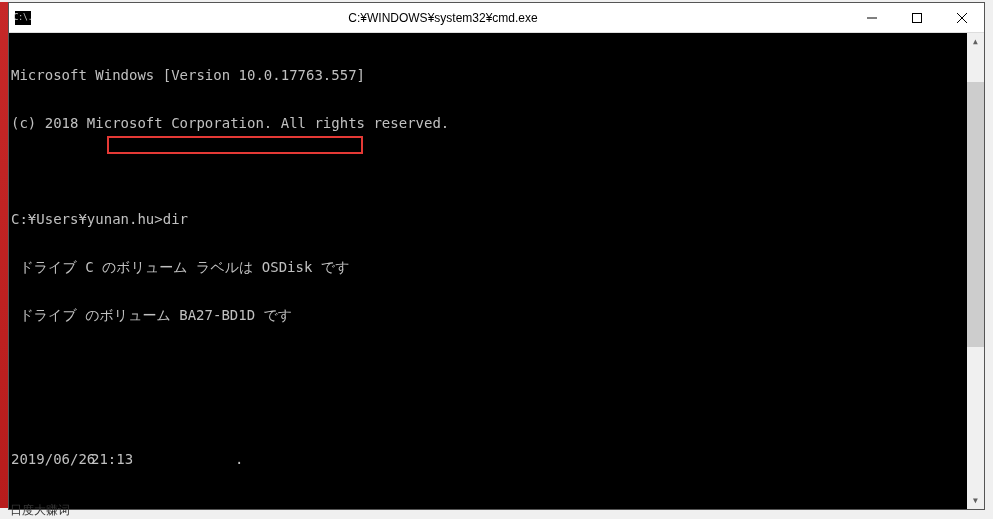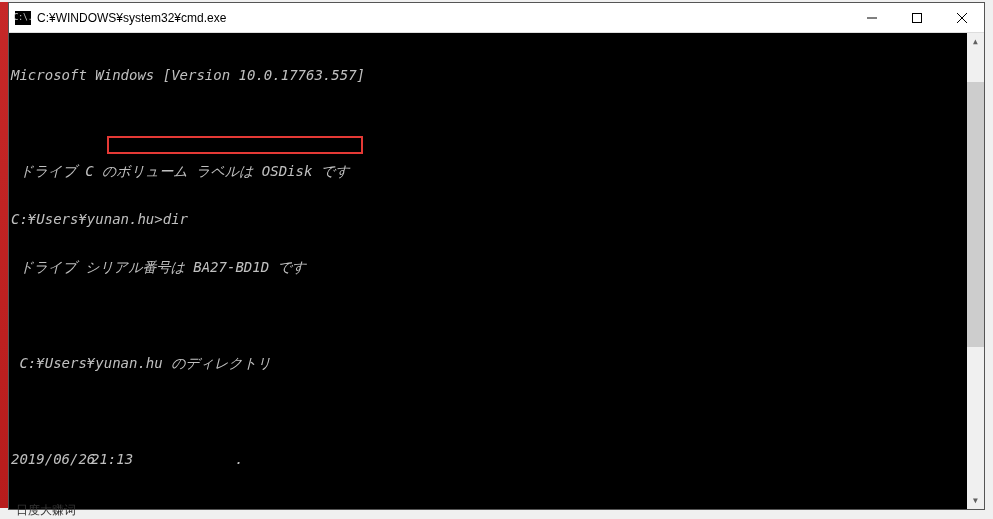--- a/index.html
+++ b/index.html
@@ -38,20 +38,21 @@
   justify-content: center;
   color: #ccc;
   font-size: 8px;
   font-family: monospace;
 }
 .titlebar-text {
   flex: 1;
   font-size: 12px;
   font-family: 'Segoe UI', sans-serif;
   color: #000;
+  text-align: center;
 }
 .win-controls {
   display: flex;
   height: 100%;
 }
 .win-btn {
   width: 45px;
   height: 29px;
   display: flex;
   align-items: center;
@@ -87,42 +88,42 @@
   height: 17px;
   background: #f0f0f0;
   display: flex;
   align-items: center;
   justify-content: center;
   font-size: 8px;
   color: #606060;
 }
 .scroll-track { flex: 1; background: #f0f0f0; }
 .scroll-thumb { width: 100%; height: 60%; background: #cdcdcd; }
-.row { display: block; height: 16px; font-style: italic; }
+.row { display: block; height: 16px; }
 .col-date { display: inline-block; width: 80px; }
 .col-time { display: inline-block; width: 56px; }
 .col-dir  { display: inline-block; width: 56px; text-align: center; }
 .col-size { display: inline-block; width: 80px; text-align: right; }
 .col-name { display: inline-block; padding-left: 8px; }
 .highlight {
   position: absolute;
   border: 2px solid #e53935;
   pointer-events: none;
 }
 .left-sliver {
   position: absolute;
   left: 0;
   top: 2px;
   width: 8px;
   height: 506px;
   background: linear-gradient(#c62828, #b71c1c);
 }
 .bottom-snippet {
   position: absolute;
-  left: 16px;
+  left: 10px;
   bottom: 0;
   font-size: 12px;
   color: #333;
   font-family: Liberation Serif, serif;
 }
 </style>
 </head>
 <body>
 
 <div class="left-sliver"></div>
@@ -146,26 +147,26 @@
         <svg viewBox="0 0 10 10">
             <line x1="0" y1="0" x2="10" y2="10" stroke="#000" stroke-width="1"></line>
             <line x1="10" y1="0" x2="0" y2="10" stroke="#000" stroke-width="1"></line>
           </svg>
       </div>
     </div>
   </div>
 
   <div class="terminal">
     <div class="row">Microsoft Windows [Version 10.0.17763.557]</div>
+    <div class="row">(c) 2018 Microsoft Corporation. All rights reserved.</div>
     <div class="row">&nbsp;</div>
+    <div class="row">C:¥Users¥yunan.hu&gt;dir</div>
     <div class="row"> ドライブ C のボリューム ラベルは OSDisk です</div>
-    <div class="row">C:¥Users¥yunan.hu&gt;dir</div>
-    <div class="row"><span> ドライブ </span><span>シリアル番号は BA27-BD1D です</span></div>
+    <div class="row"><span> ドライブ </span><span>のボリューム BA27-BD1D です</span></div>
     <div class="row">&nbsp;</div>
-    <div class="row"> C:¥Users¥yunan.hu のディレクトリ</div>
     <div class="row">&nbsp;</div>
     <div id="entries"><div class="row"><span class="col-date">2019/06/26</span><span class="col-time">21:13</span><span class="col-dir"><dir><span class="col-size"></span><span class="col-name">.</span></dir></span></div></div>
 
     <div class="highlight" id="hl" style="left: 98px; top: 103px; width: 256px; height: 18px;"></div>
 
     <div class="scrollbar">
       <div class="scroll-arrow">▲</div>
       <div class="scroll-track">
         <div class="scroll-thumb"></div>
       </div>

